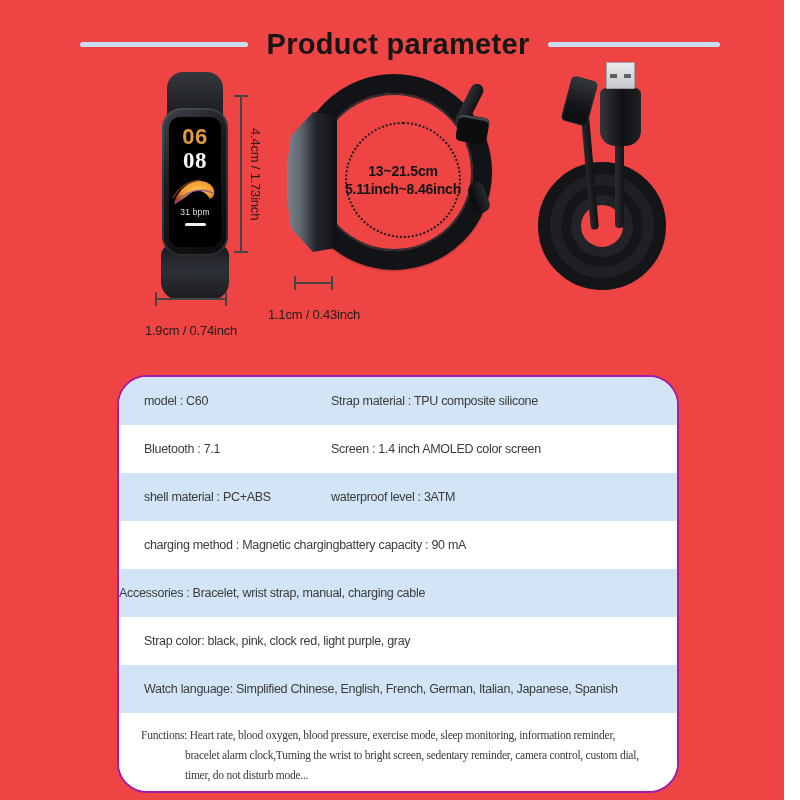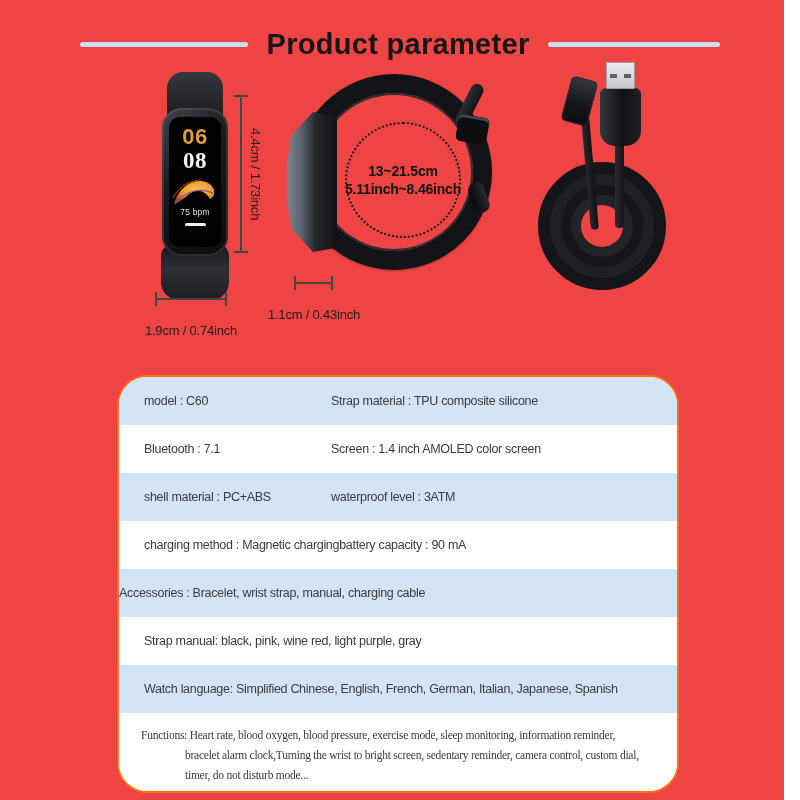--- a/index.html
+++ b/index.html
@@ -73,21 +73,21 @@
     background:linear-gradient(180deg,#ececee,#c7c8cb); box-shadow:inset 0 0 0 1px #9fa0a3; }
   .usb-metal::before,.usb-metal::after { content:""; position:absolute; top:12px; width:7px; height:4px; background:#5f6063; }
   .usb-metal::before { left:4px; } .usb-metal::after { right:4px; }
   .usb-body { position:absolute; left:70px; top:30px; width:41px; height:58px; border-radius:6px 6px 15px 15px;
     background:linear-gradient(90deg,#33363b 0%,#101113 55%,#202227 100%); }
   .magnet-head { position:absolute; left:36px; top:20px; width:27px; height:46px; border-radius:5px;
     background:linear-gradient(180deg,#35383e 0%,#14151a 60%,#0c0d0f 100%); transform:rotate(15deg);
     box-shadow:inset 0 0 0 1px #2c2f34; }
 
   
-  .spec-table { position:absolute; left:117px; top:375px; width:562px; border:2px solid #f97316; border-radius:30px;
+  .spec-table { position:absolute; left:117px; top:375px; width:562px; border:2px solid #a21caf; border-radius:30px;
     overflow:hidden; background:#fff; }
   .srow { display:flex; align-items:center; height:48px; font-size:12.5px; letter-spacing:-.3px; color:#3b3b3b; background:#fff; }
   .srow.blue { background:#d2e4f6; }
   .cell-l { flex:0 0 212px; padding-left:25px; white-space:nowrap; }
   .cell-r { flex:1; white-space:nowrap; }
   .cell-full { padding-left:25px; white-space:nowrap; }
   .srow.functions { height:78px; align-items:flex-start; display:block; padding:12px 28px 0 66px;
     text-indent:-44px; font-size:11.5px; line-height:20px; letter-spacing:-.25px;font-family:Liberation Serif, serif; }
 </style>
 </head>
@@ -113,21 +113,21 @@
           <radialGradient id="og" cx="60%" cy="40%" r="70%">
             <stop offset="0%" stop-color="#ffc14d"></stop>
             <stop offset="55%" stop-color="#f09a2e"></stop>
             <stop offset="100%" stop-color="#a33d14"></stop>
           </radialGradient>
         </defs>
         <path d="M2 29 C8 11, 24 3, 36 9 C44 13, 44 23, 38 25 C34 17, 24 13, 16 21 C10 26, 6 29, 2 29 Z" fill="url(#og)"></path>
         <path d="M3 30 C13 17, 29 13, 41 19" stroke="#8a4da8" stroke-width="1.5" fill="none" opacity="0.85"></path>
         <path d="M1 24 C6 14, 16 7, 28 6" stroke="#c2572a" stroke-width="1.1" fill="none" opacity="0.8"></path>
       </svg>
-      <div class="wf-bpm">75 bpm</div>
+      <div class="wf-bpm">31 bpm</div>
       <div class="wf-home"></div>
     </div>
   </div>
 
   <div class="vline" style="left:240px; top:95px; height:158px;"></div>
   <div class="vlabel" style="left:248px; top:95px; height:158px;">4.4cm / 1.73inch</div>
 
   <div class="hline" style="left:155px; top:298px; width:72px;"></div>
   <div class="mlabel" style="left:126px; top:311px; width:130px;">1.9cm / 0.74inch</div>
 
@@ -172,21 +172,21 @@
       <span class="cell-r">waterproof level : 3ATM</span>
     </div>
     <div class="srow">
       <span class="cell-l">charging method : Magnetic charging</span>
       <span class="cell-r">battery capacity : 90 mA</span>
     </div>
     <div class="srow blue">
       <span class="cell-r">Accessories : Bracelet, wrist strap, manual, charging cable</span>
     </div>
     <div class="srow">
-      <span class="cell-full">Strap manual: black, pink, wine red, light purple, gray</span>
+      <span class="cell-full">Strap color: black, pink, clock red, light purple, gray</span>
     </div>
     <div class="srow blue">
       <span class="cell-full">Watch language: Simplified Chinese, English, French, German, Italian, Japanese, Spanish</span>
     </div>
     <div class="srow functions">
       <span>Functions: Heart rate, blood oxygen, blood pressure, exercise mode, sleep monitoring, information reminder, bracelet alarm clock,Turning the wrist to bright screen, sedentary reminder, camera control, custom dial, timer, do not disturb mode...</span>
     </div>
   </div>
 
 </div>

